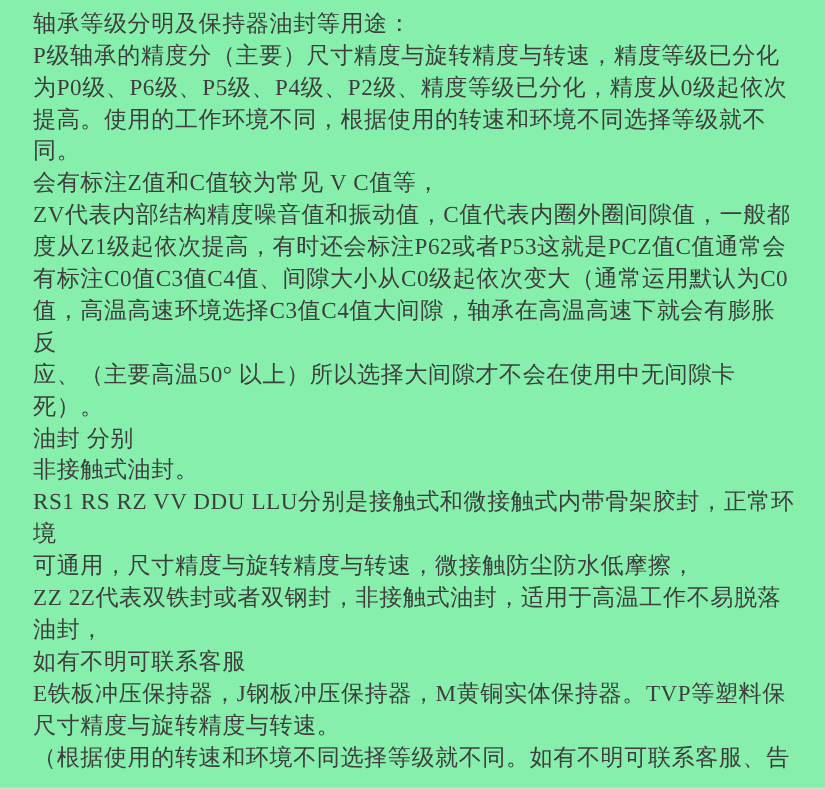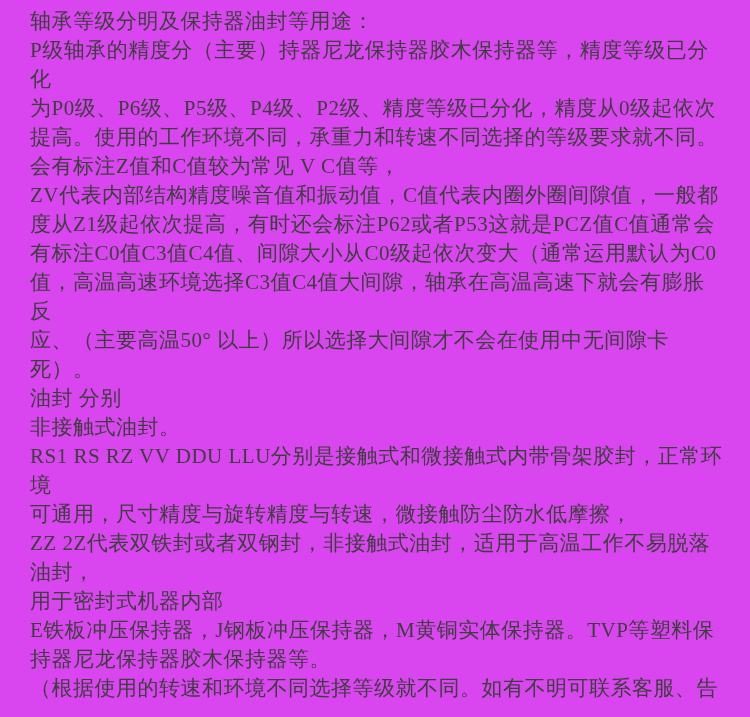--- a/index.html
+++ b/index.html
@@ -4,21 +4,21 @@
 <style>
   html, body {
     margin: 0;
     padding: 0;
     background: #ffffff;
   }
   .page {
     position: relative;
     width: 750px;
     height: 717px;
-    background: #d946ef;
+    background: #86efac;
     overflow: hidden;
     font-family: "Liberation Serif", "DejaVu Serif", serif;
   }
   .description {
     padding: 7px 26px 0 30px;
     color: #3e3e3e;
     font-size: 21px;
     line-height: 29px;
     letter-spacing: 0.5px;
   }
@@ -27,34 +27,34 @@
     white-space: pre-wrap;
     min-height: 29px;
   }
 </style>
 </head>
 <body>
 
 <div class="page">
   <div class="description">
     <p class="line">轴承等级分明及保持器油封等用途：</p>
-    <p class="line">P级轴承的精度分（主要）持器尼龙保持器胶木保持器等，精度等级已分化</p>
+    <p class="line">P级轴承的精度分（主要）尺寸精度与旋转精度与转速，精度等级已分化</p>
     <p class="line">为P0级、P6级、P5级、P4级、P2级、精度等级已分化，精度从0级起依次</p>
-    <p class="line">提高。使用的工作环境不同，承重力和转速不同选择的等级要求就不同。</p>
+    <p class="line">提高。使用的工作环境不同，根据使用的转速和环境不同选择等级就不同。</p>
     <p class="line">会有标注Z值和C值较为常见 V C值等，</p>
     <p class="line">ZV代表内部结构精度噪音值和振动值，C值代表内圈外圈间隙值，一般都</p>
     <p class="line">度从Z1级起依次提高，有时还会标注P62或者P53这就是PCZ值C值通常会</p>
     <p class="line">有标注C0值C3值C4值、间隙大小从C0级起依次变大（通常运用默认为C0</p>
     <p class="line">值，高温高速环境选择C3值C4值大间隙，轴承在高温高速下就会有膨胀反</p>
     <p class="line">应、（主要高温50° 以上）所以选择大间隙才不会在使用中无间隙卡死）。</p>
     <p class="line">油封 分别</p>
     <p class="line">非接触式油封。</p>
     <p class="line">RS1 RS RZ VV DDU LLU分别是接触式和微接触式内带骨架胶封，正常环境</p>
     <p class="line">可通用，尺寸精度与旋转精度与转速，微接触防尘防水低摩擦，</p>
     <p class="line">ZZ 2Z代表双铁封或者双钢封，非接触式油封，适用于高温工作不易脱落</p>
     <p class="line">油封，</p>
-    <p class="line">用于密封式机器内部</p>
+    <p class="line">如有不明可联系客服</p>
     <p class="line">E铁板冲压保持器，J钢板冲压保持器，M黄铜实体保持器。TVP等塑料保</p>
-    <p class="line">持器尼龙保持器胶木保持器等。</p>
+    <p class="line">尺寸精度与旋转精度与转速。</p>
     <p class="line">（根据使用的转速和环境不同选择等级就不同。如有不明可联系客服、告</p>
 
   </div>
 </div>
 
 </body></html>

